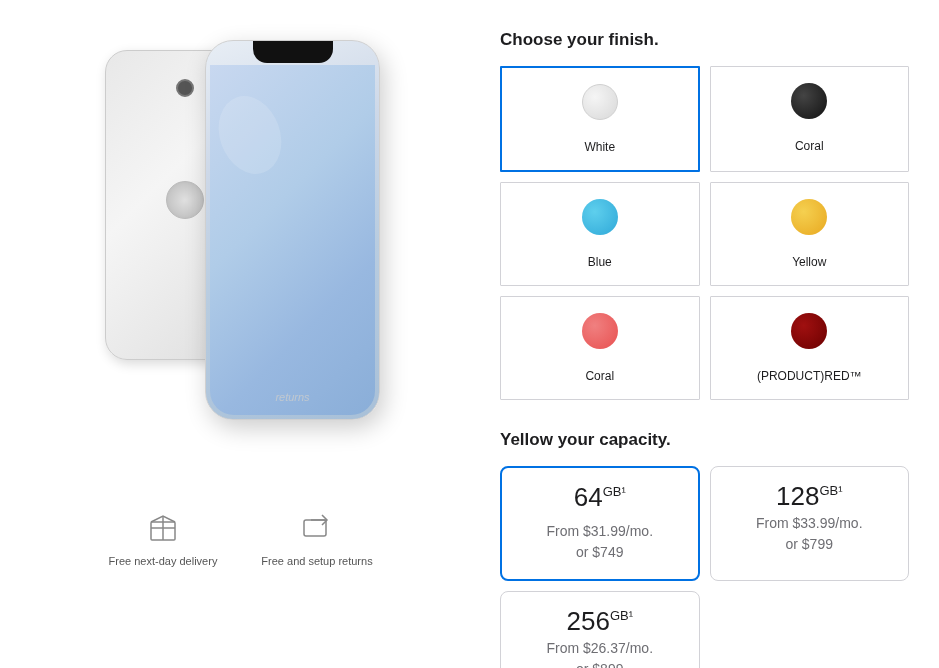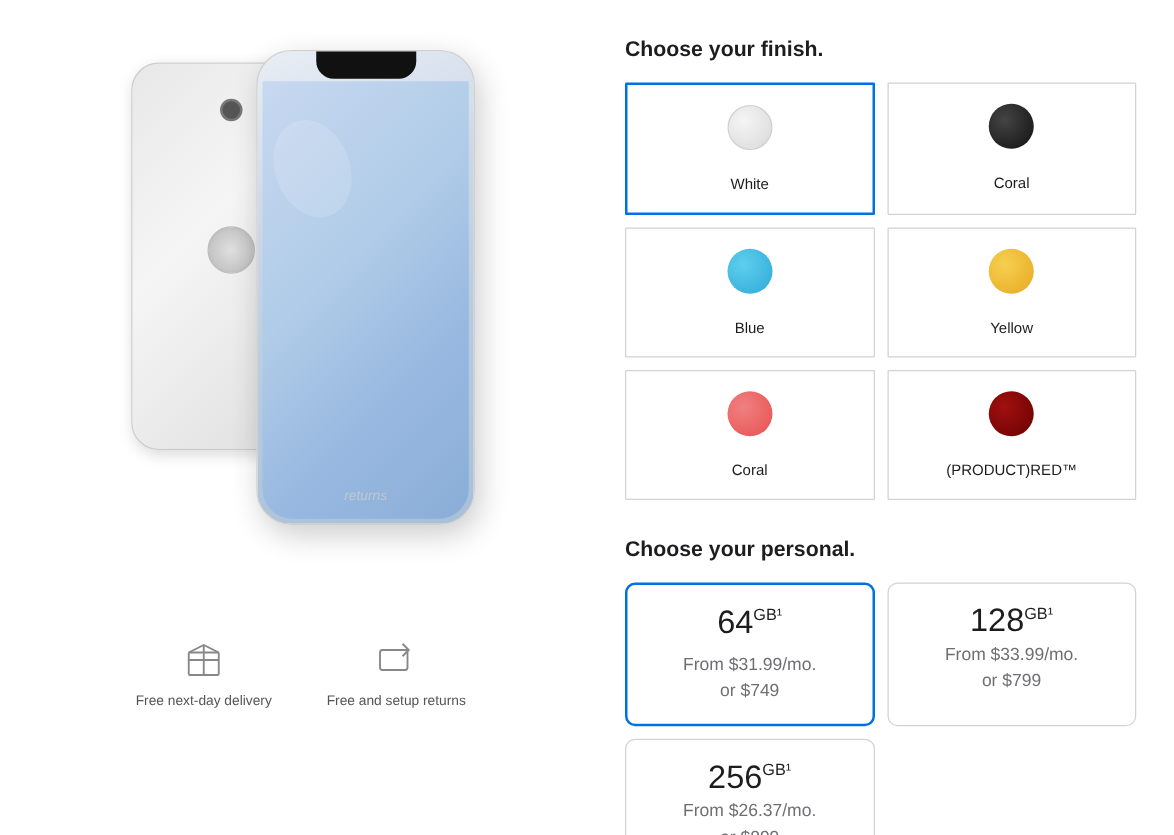--- a/index.html
+++ b/index.html
@@ -348,21 +348,21 @@
         <span class="finish-label">Coral</span>
       </div>
 
       <div class="finish-option">
         <div class="color-swatch" style="background: radial-gradient(circle at 35% 35%, #a01010, #6b0000);"></div>
         <span class="finish-label">(PRODUCT)RED™</span>
       </div>
 
     </div>
 
-    <div class="section-title">Choose your personal.</div>
+    <div class="section-title">Yellow your capacity.</div>
     <div class="capacity-grid">
 
       <div class="capacity-option selected">
         <div class="capacity-size">
           64<sup>GB¹</sup>
         </div>
         <div class="capacity-price">
           <span>From $31.99/mo.</span><br>
           <span>or $749</span>
         </div>

